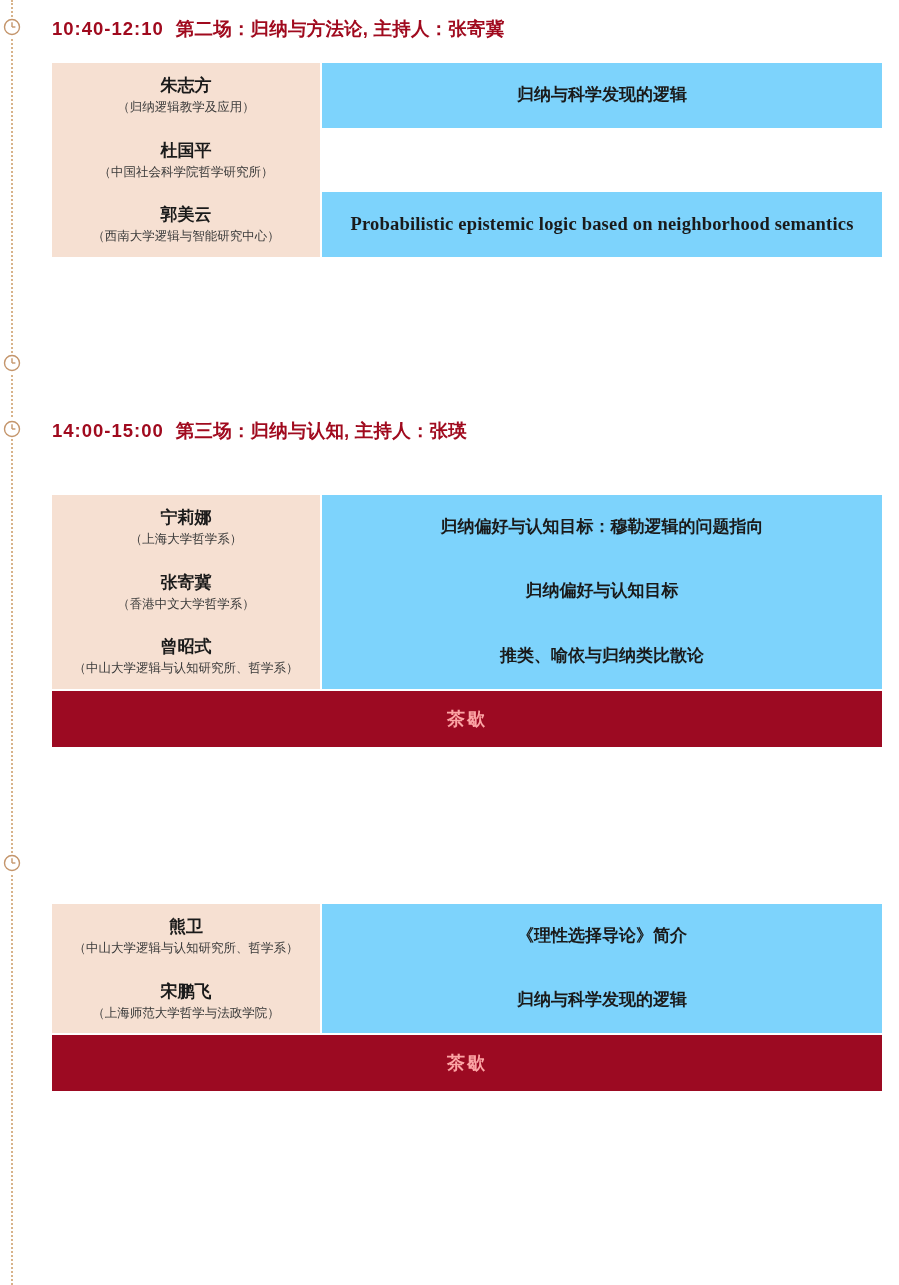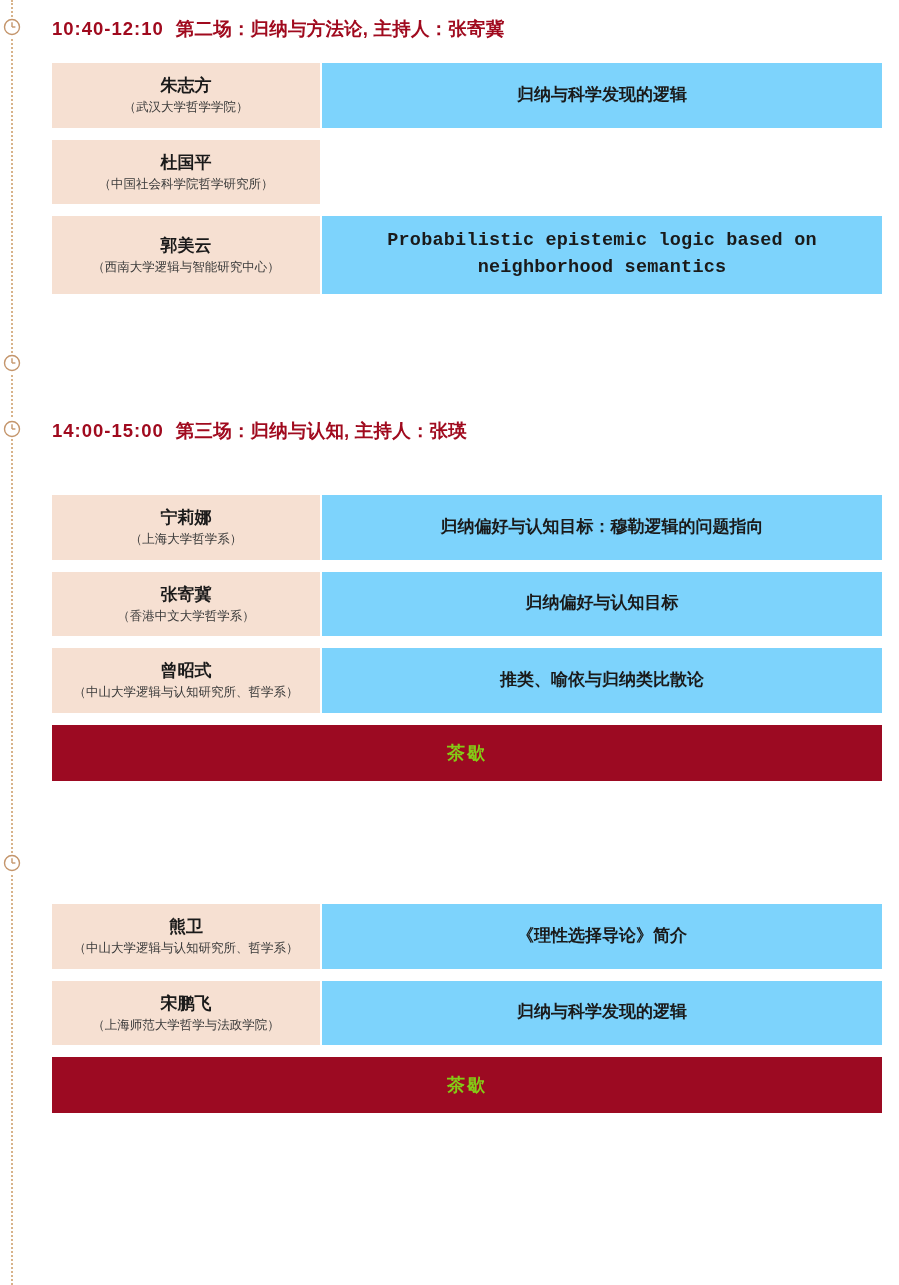--- a/index.html
+++ b/index.html
@@ -68,21 +68,21 @@
 
   
   .table {
     width: 830px;
     border-collapse: separate;
     border-spacing: 0;
   }
   .row {
     display: flex;
     width: 830px;
-    margin-bottom: 12px;
+    margin-bottom: 0;
     justify-content: space-between;
   }
   .cell-person {
     width: 268px;
     box-sizing: border-box;
     background: #f6e0d2;
     padding: 12px 6px 12px 6px;
     text-align: center;
     display: flex;
     flex-direction: column;
@@ -114,30 +114,30 @@
     margin-top: 3px;
     white-space: nowrap;
   }
   .title-text {
     font-size: 17px;
     font-weight: bold;
     color: #1a1a1a;
     line-height: 1.45;
   }
   .title-text.latin {
-    font-family: Liberation Mono, monospace;
+    font-family: Liberation Serif, serif;
     font-size: 18.5px;
     letter-spacing: 0.2px;
   }
 
   
   .break-banner {
     width: 830px;
     background: #9c0a22;
-    color: #84cc16;
+    color: #fca5a5;
     font-size: 18px;
     font-weight: bold;
     text-align: center;
     padding: 16px 0;
     box-sizing: border-box;
     letter-spacing: 2px;
     margin-top: 2px;
   }
 </style>
 </head>
@@ -178,21 +178,21 @@
 
   <div class="content" style="top:16px;">
     <div class="heading">
       <span class="time">10:40-12:10</span><span class="sep"></span><span>第二场：归纳与方法论, 主持人：张寄冀</span>
     </div>
 
     <div class="table" style="margin-top:22px;">
       <div class="row">
         <div class="cell-person">
           <div class="name">朱志方</div>
-          <div class="affil">（武汉大学哲学学院）</div>
+          <div class="affil">（归纳逻辑教学及应用）</div>
         </div>
         <div class="cell-title">
           <div class="title-text">归纳与科学发现的逻辑</div>
         </div>
       </div>
       <div class="row">
         <div class="cell-person">
           <div class="name">杜国平</div>
           <div class="affil">（中国社会科学院哲学研究所）</div>
         </div>

